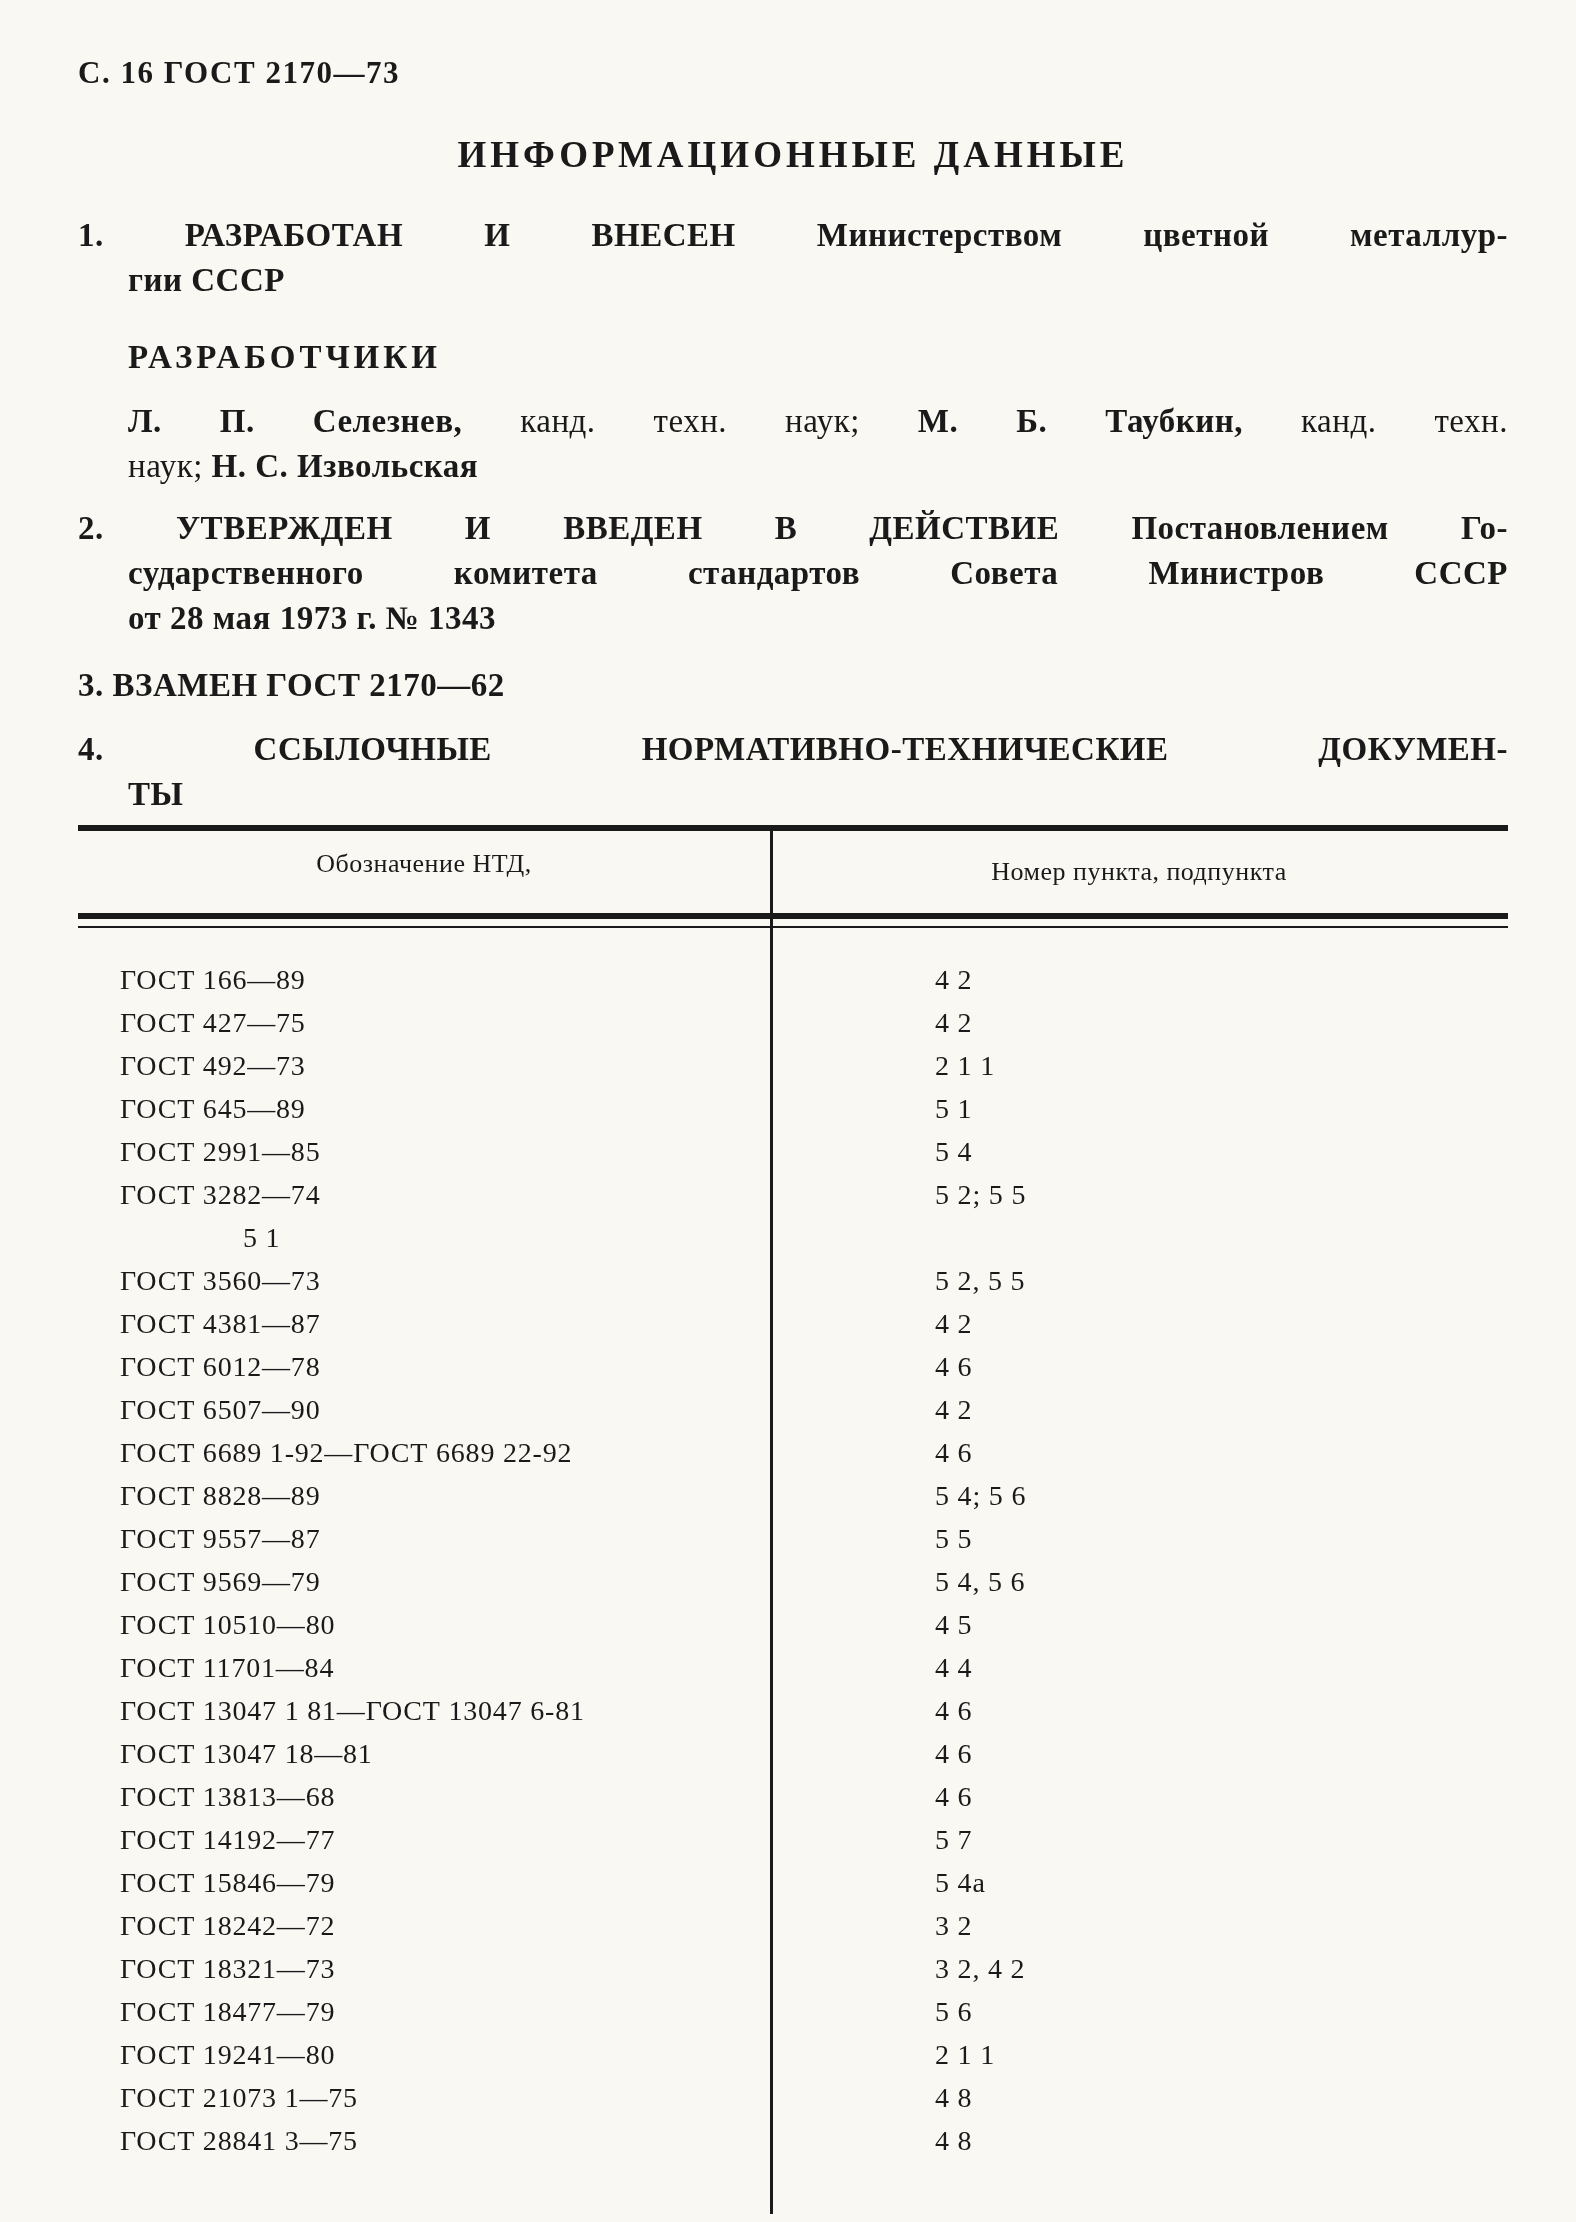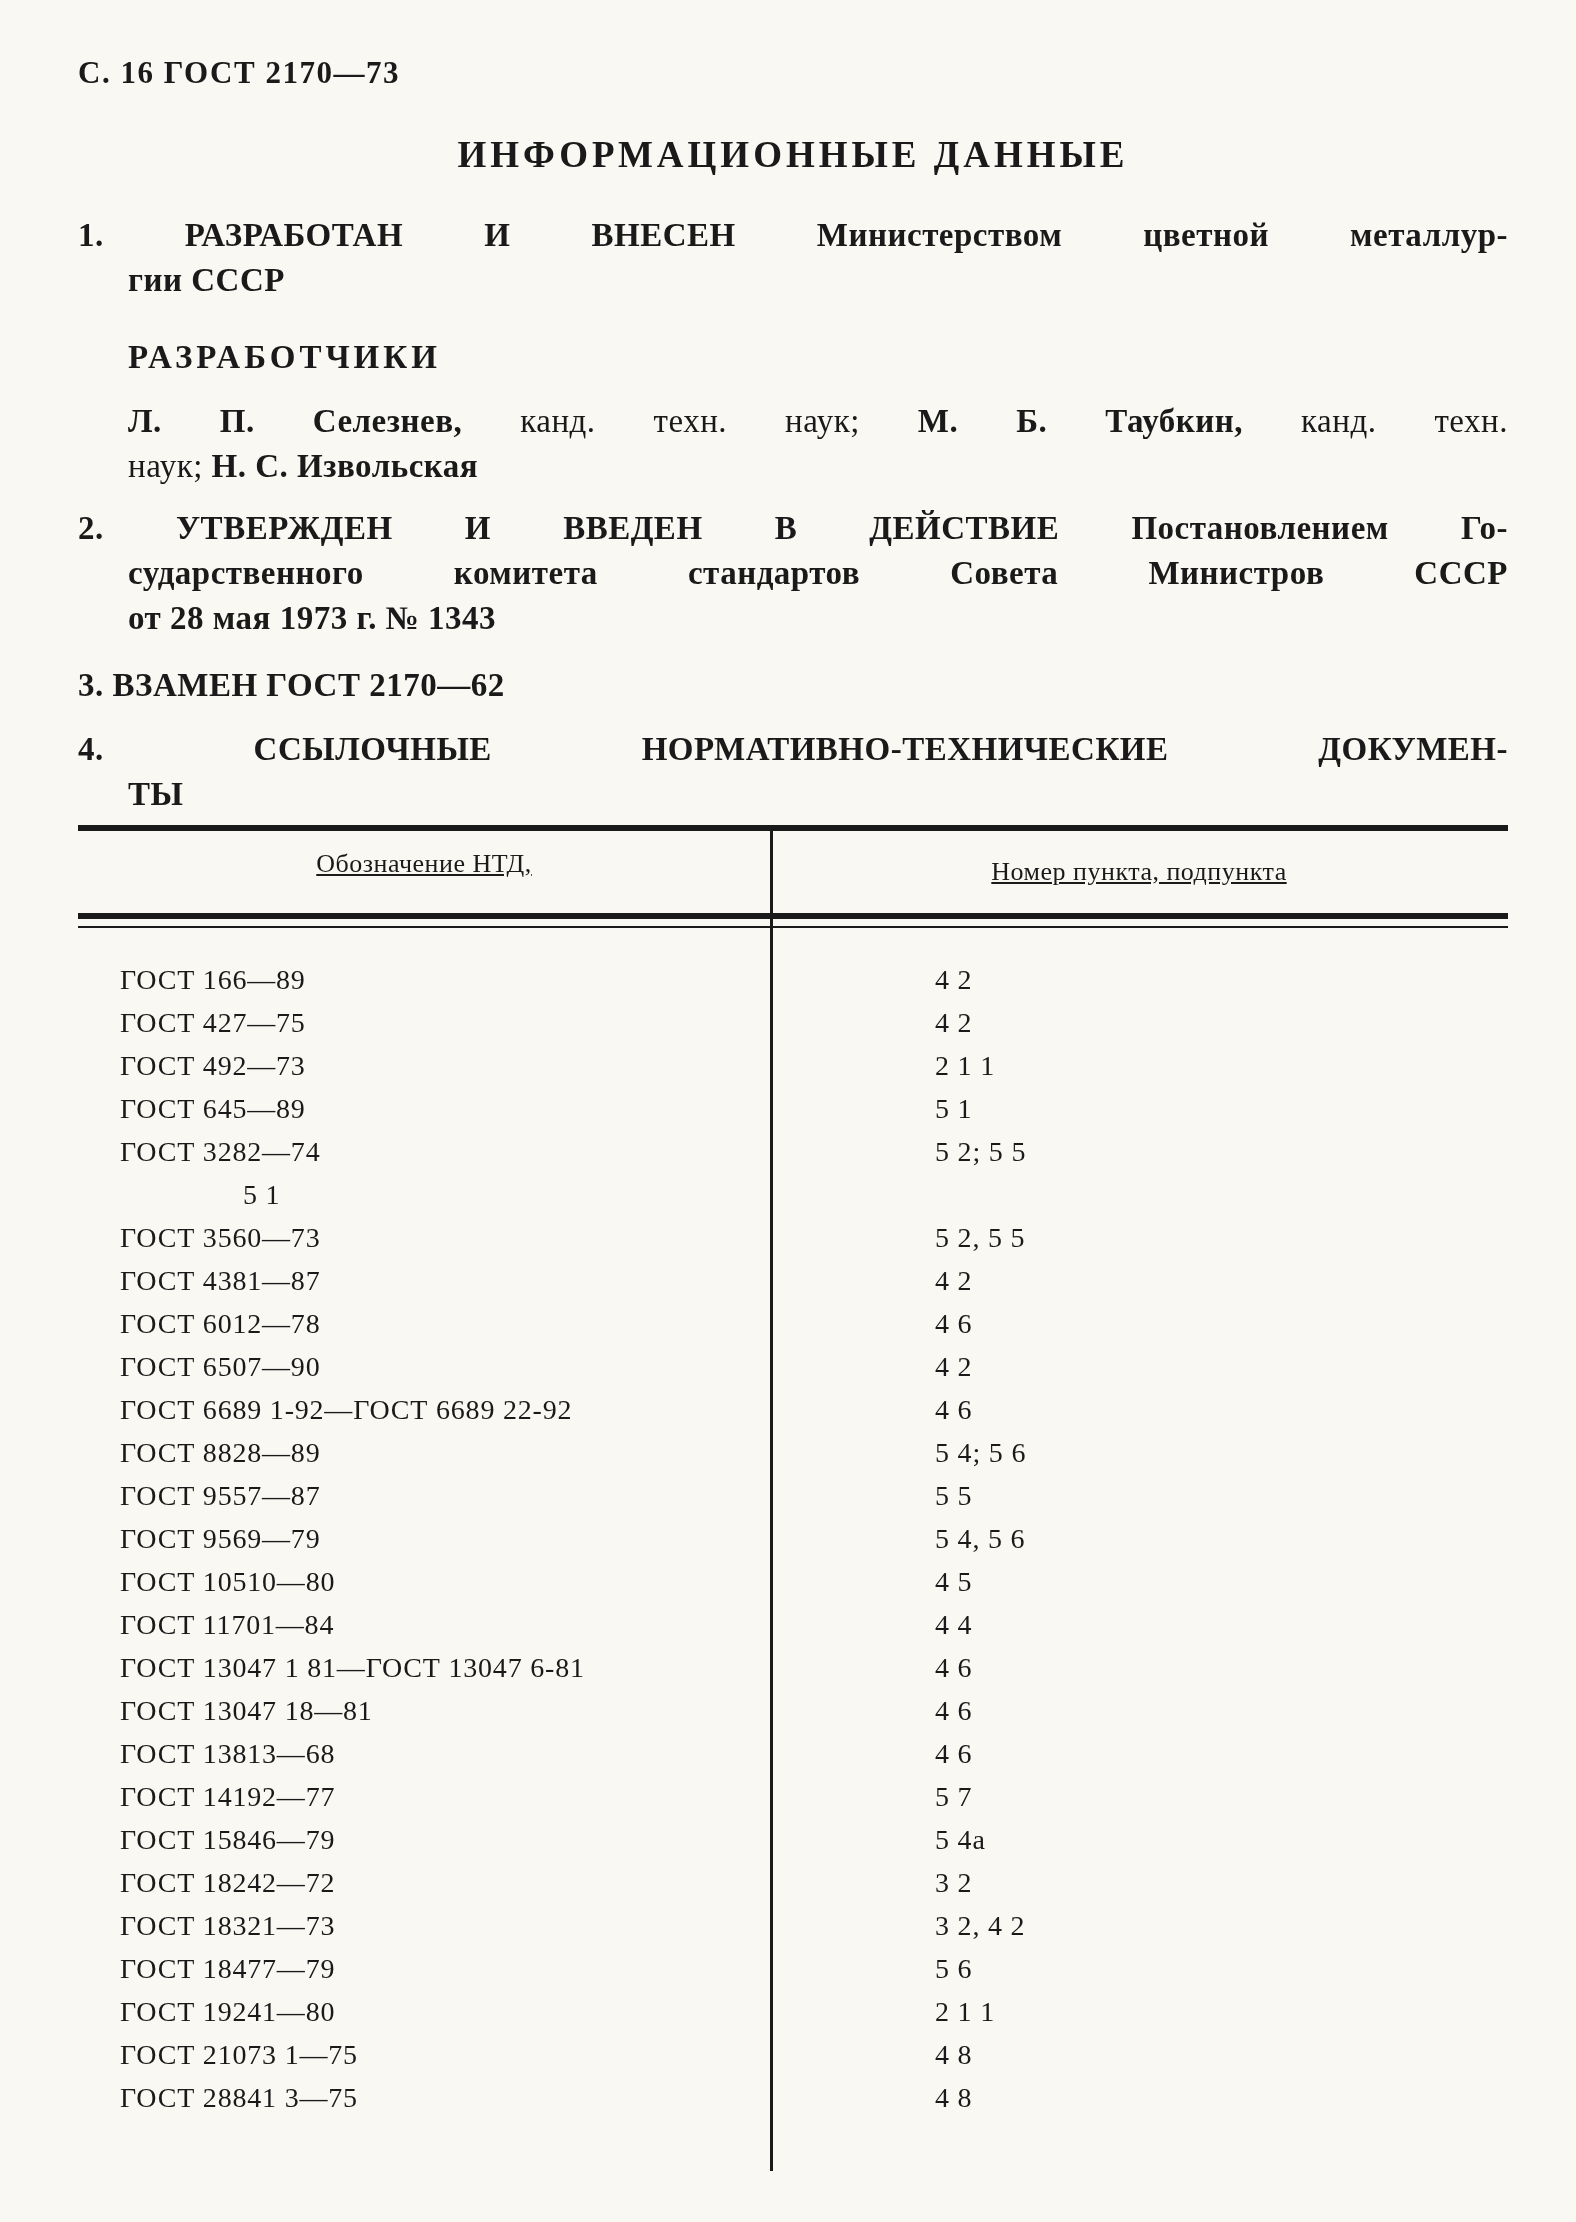--- a/index.html
+++ b/index.html
@@ -68,21 +68,20 @@
   .t-divider{
     position:absolute;
     left:692px;top:0;bottom:0;
     width:3px;
     background:var(--ink);
   }
   .t-head{
     display:flex;
     border-top:6px solid var(--ink);
     align-items:stretch;
-    text-decoration:underline;
   }
   .th-left{
     box-sizing:border-box;
     width:692px;
     padding:16px 10px 14px 10px;
     text-align:center;
     font-size:26px;
     line-height:33px;
     letter-spacing:0.5px;
   }
@@ -182,20 +181,24 @@
         </div>
         <div class="trow">
           <div class="td-doc">ГОСТ 492—73</div>
           <div class="td-ref">2 1 1</div>
         </div>
         <div class="trow">
           <div class="td-doc">ГОСТ 645—89</div>
           <div class="td-ref">5 1</div>
         </div>
         <div class="trow">
+          <div class="td-doc">ГОСТ 2991—85</div>
+          <div class="td-ref">5 4</div>
+        </div>
+        <div class="trow">
           <div class="td-doc">ГОСТ 3282—74</div>
           <div class="td-ref">5 2; 5 5</div>
         </div>
         <div class="trow">
           <div class="td-ref">5 1</div>
         </div>
         <div class="trow">
           <div class="td-doc">ГОСТ 3560—73</div>
           <div class="td-ref">5 2, 5 5</div>
         </div>

